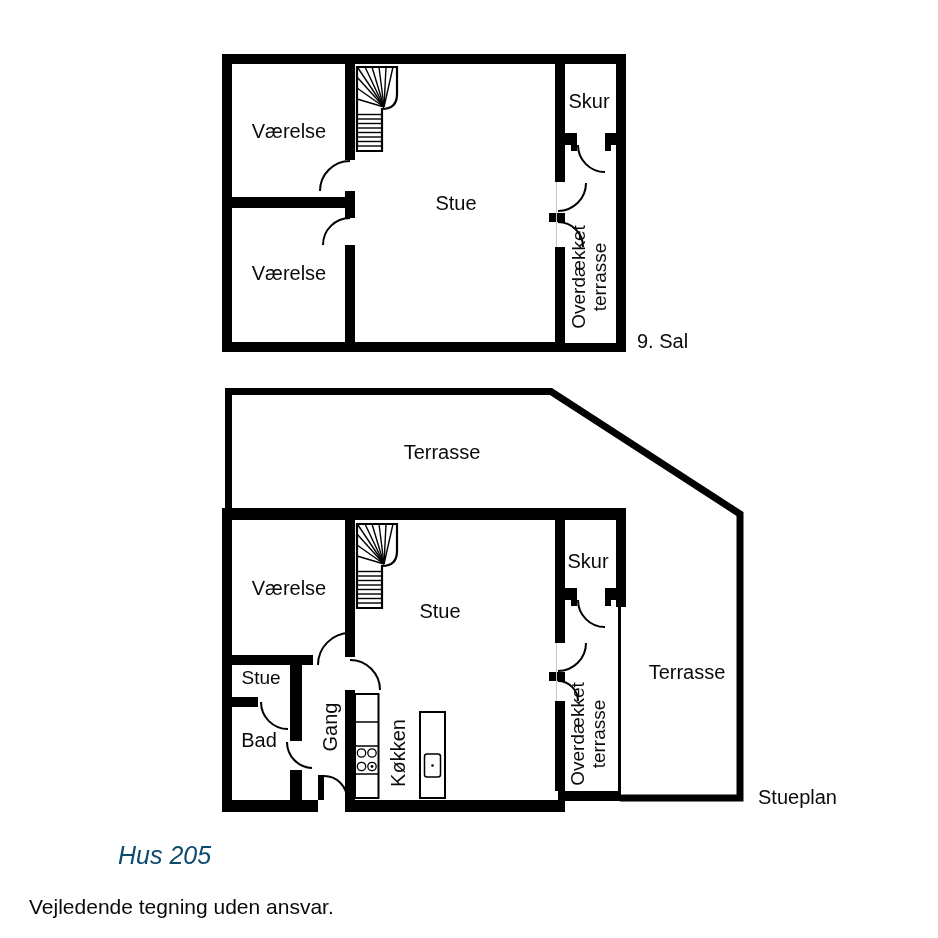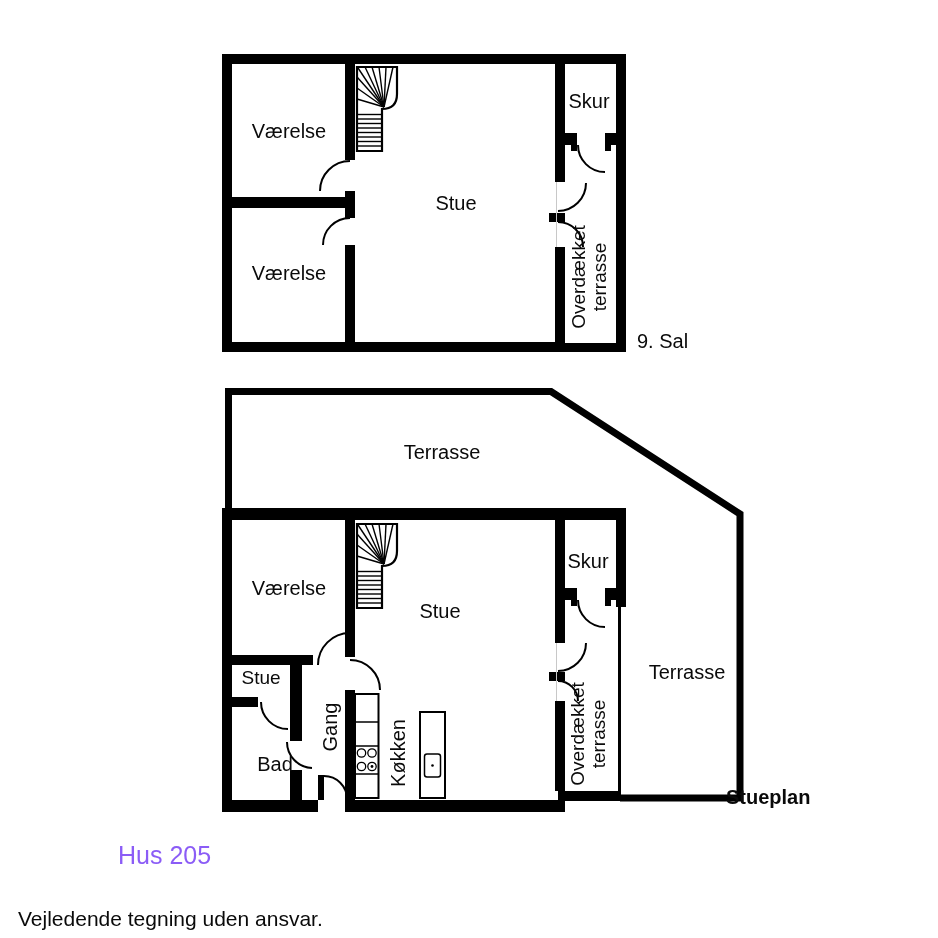--- a/index.html
+++ b/index.html
@@ -5,21 +5,21 @@
   html,body{margin:0;padding:0;background:#fff;}
   #canvas{position:relative;width:938px;height:938px;background:#fff;overflow:hidden;
           font-family:"Liberation Sans","DejaVu Sans",sans-serif;color:#000;}
   #plan-svg{position:absolute;left:0;top:0;}
   .label{position:absolute;transform:translate(-50%,-50%);font-size:20px;line-height:21px;
          white-space:nowrap;color:#0a0a0a;text-align:center;}
   .label.rot{transform:translate(-50%,-50%) rotate(-90deg);}
   .label.small{font-size:19px;}
   .label.left-anchor{transform:translate(0,-50%);}
   .label .l{display:block;}
-  .footer-title{position:absolute;transform:translate(0,-50%);font-size:25px;color:#8b5cf6;white-space:nowrap;}
+  .footer-title{position:absolute;transform:translate(0,-50%);font-size:25px;color:#0c4a6e;white-space:nowrap;font-style:italic;}
   .footer-note{position:absolute;transform:translate(0,-50%);font-size:21px;color:#0a0a0a;white-space:nowrap;}
 </style>
 </head>
 <body>
 
 <div id="canvas">
 
   <svg id="plan-svg" width="938" height="938" viewBox="0 0 938 938">
 
     <defs>
@@ -160,26 +160,26 @@
     <span class="l">Overdækket</span>
     <span class="l">terrasse</span>
   </div>
   <div class="label left-anchor" style="left:637px;top:341px;">9. Sal</div>
 
   <div class="label" style="left:442px;top:452px;">Terrasse</div>
   <div class="label" style="left:289px;top:588px;">Værelse</div>
   <div class="label" style="left:440px;top:611px;">Stue</div>
   <div class="label" style="left:588px;top:561px;">Skur</div>
   <div class="label small" style="left:261px;top:677px;">Stue</div>
-  <div class="label" style="left:259px;top:764px;margin-left:16px;">Bad</div>
+  <div class="label" style="left:259px;top:740px;">Bad</div>
   <div class="label rot" style="left:330px;top:727px;">Gang</div>
   <div class="label rot" style="left:398px;top:753px;">Køkken</div>
   <div class="label rot small" style="left:588px;top:734px;">
     <span class="l">Overdækket</span>
     <span class="l">terrasse</span>
   </div>
   <div class="label" style="left:687px;top:672px;">Terrasse</div>
-  <div class="label left-anchor" style="left:726px;top:797px;font-weight:bold;">Stueplan</div>
+  <div class="label left-anchor" style="left:758px;top:797px;">Stueplan</div>
 
   <div class="footer-title" style="left:118px;top:855px;">Hus 205</div>
-  <div class="footer-note" style="left:18px;top:907px;margin-top:12px;">Vejledende tegning uden ansvar.</div>
+  <div class="footer-note" style="left:29px;top:907px;">Vejledende tegning uden ansvar.</div>
 
 </div>
 
 </body></html>

